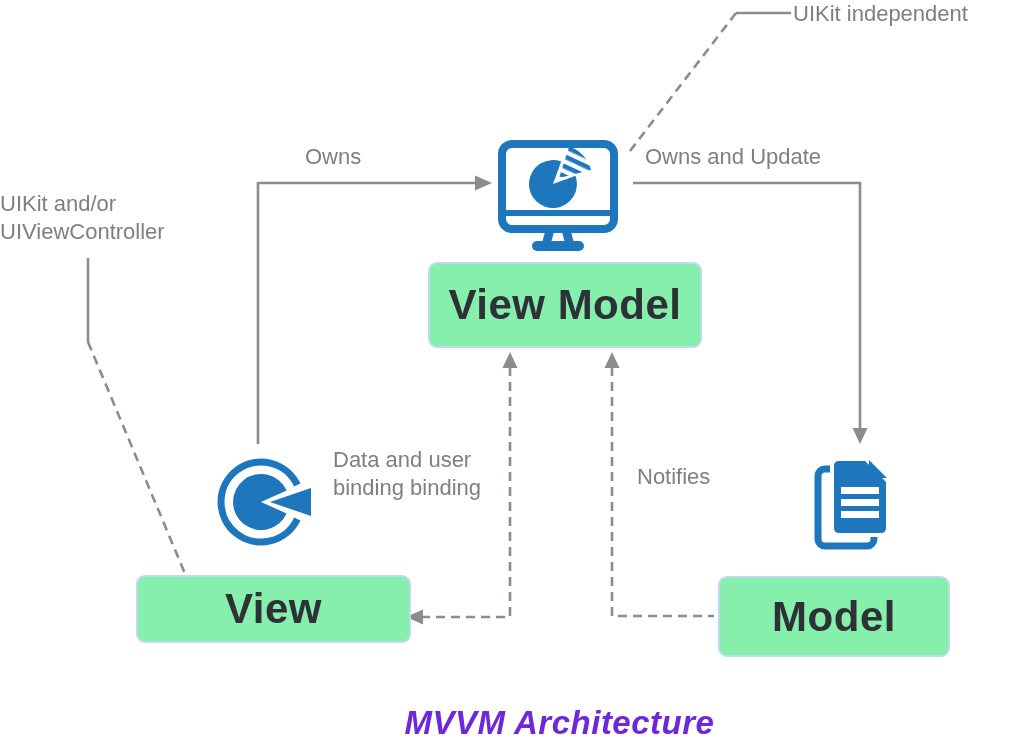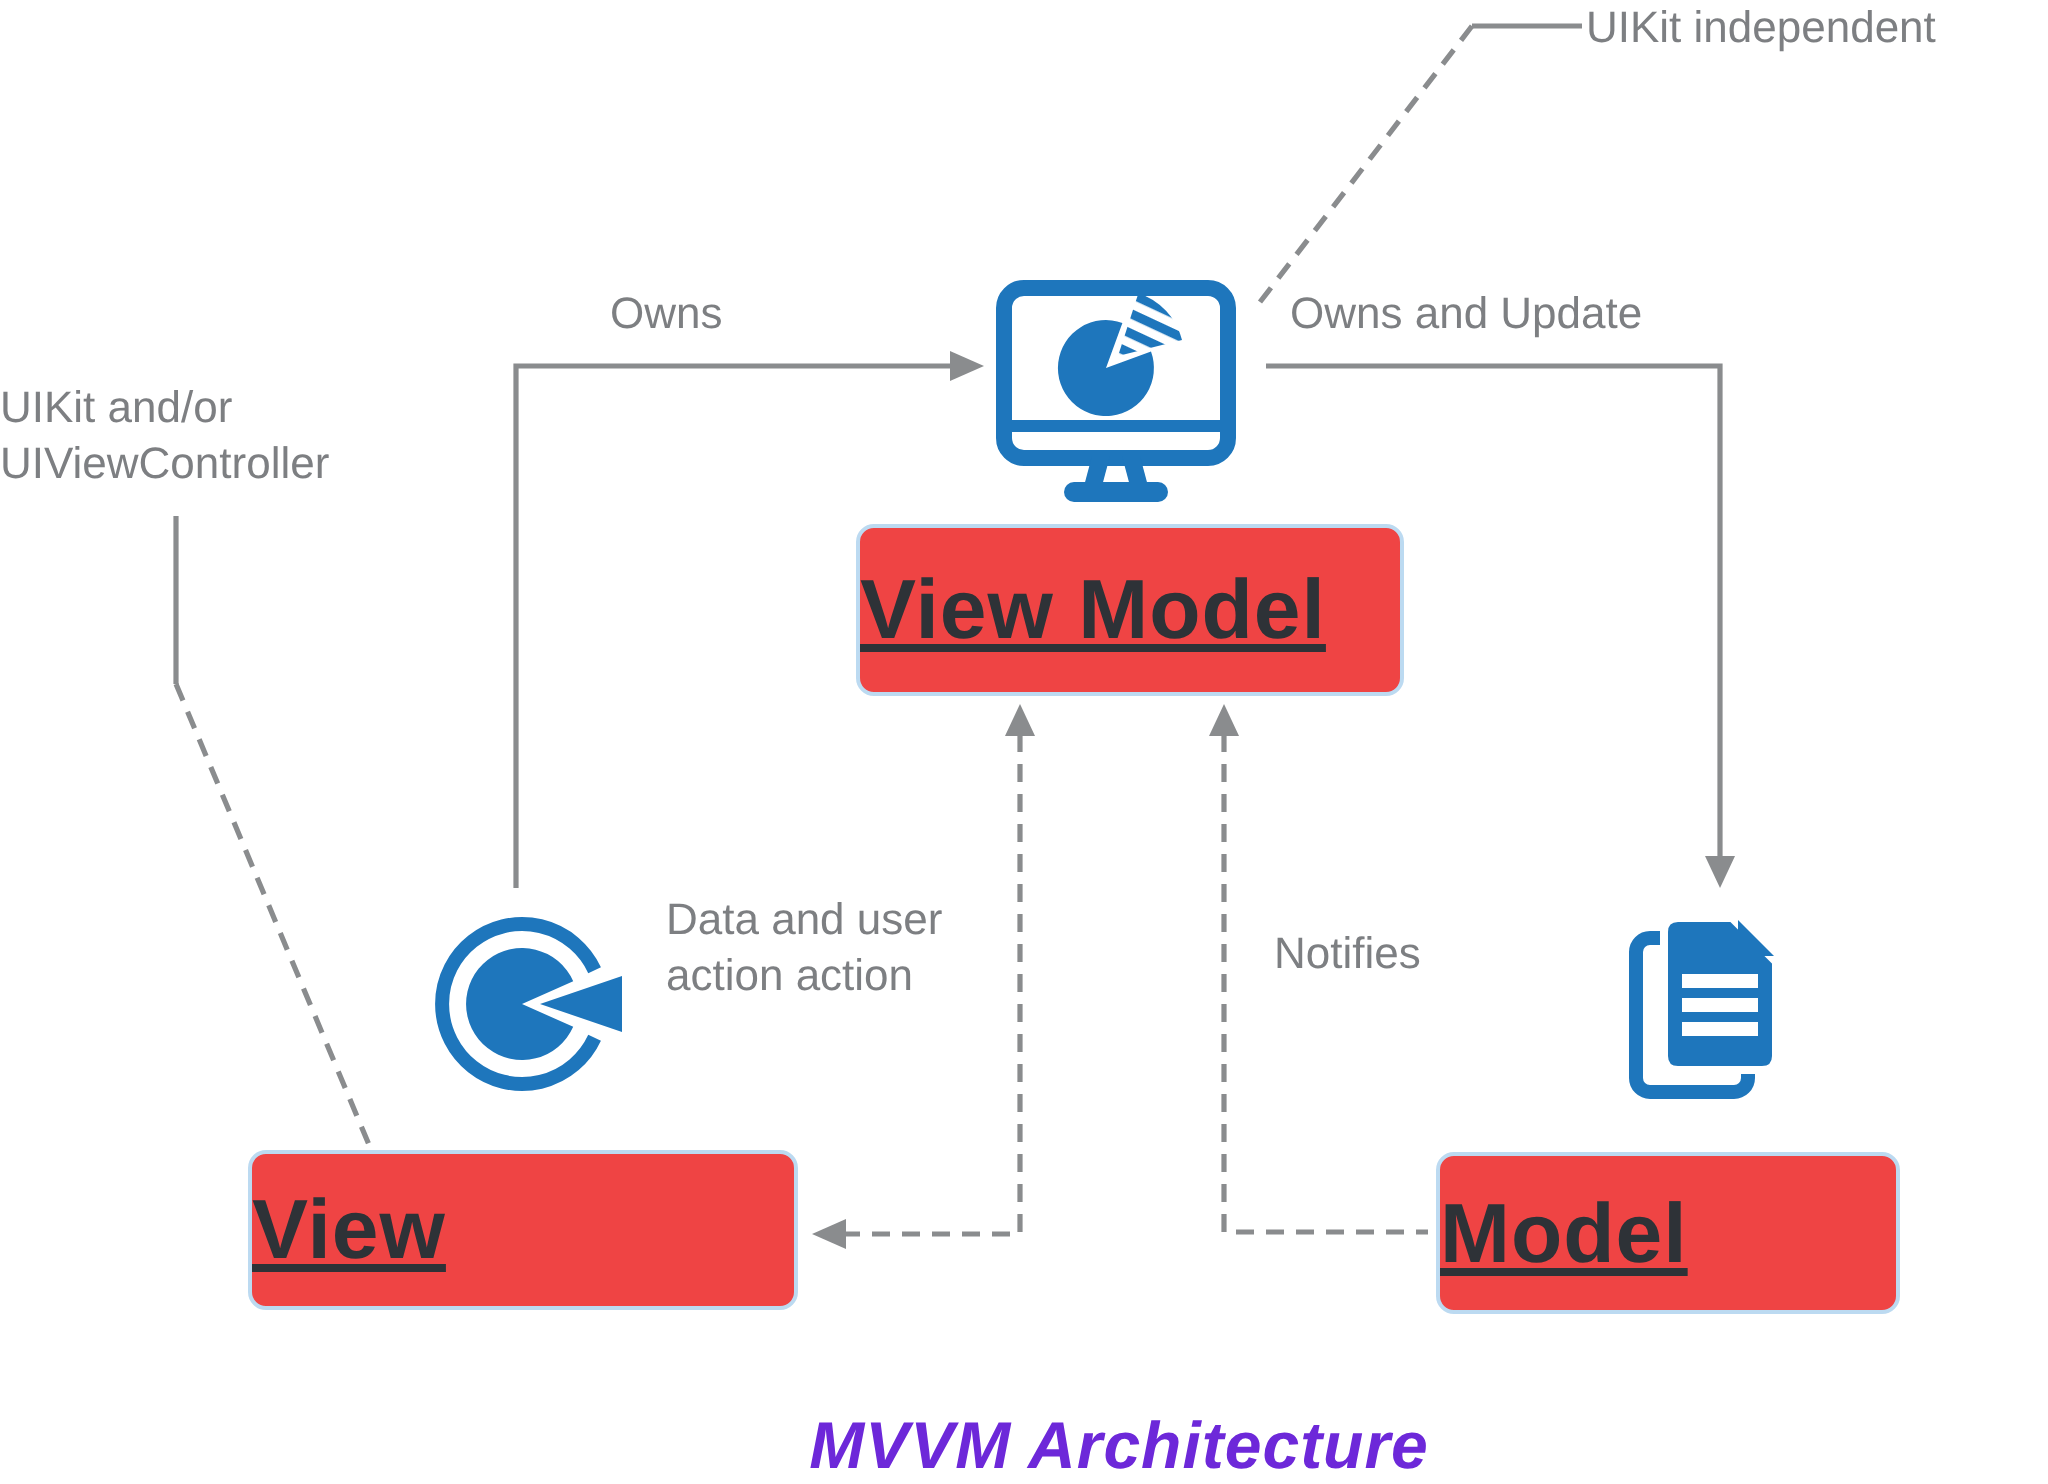--- a/index.html
+++ b/index.html
@@ -6,29 +6,28 @@
   .canvas{
     position:relative;
     width:1024px;height:742px;
     background:#ffffff;
     font-family:"Liberation Sans","DejaVu Sans",sans-serif;
     overflow:hidden;
   }
   .connectors{position:absolute;left:0;top:0;width:1024px;height:742px;}
   .node{
     position:absolute;
-    background:#ef4444;
+    background:#86efac;
     border:2px solid #bcdaf1;
     border-radius:9px;
-    display:flex;align-items:center;justify-content:flex-start;
+    display:flex;align-items:center;justify-content:center;
     color:#2e3237;
     font-size:42px;font-weight:700;
     letter-spacing:0.5px;
     box-sizing:border-box;
-    text-decoration:underline;
   }
   .note{
     position:absolute;
     color:#7d7f82;
     font-size:22px;
     line-height:28px;
   }
   .note.center{text-align:left;}
   .icon{position:absolute;}
   .title{
@@ -99,36 +98,36 @@
     <path d="M 27 3 H 54 L 76 25 V 72 Q 76 79 69 79 H 27 Q 20 79 20 72 V 10 Q 20 3 27 3 Z" fill="#1e76bc" stroke="#ffffff" stroke-width="4"></path>
     <polygon points="57,4 57,22 75,22" fill="#1e76bc"></polygon>
     <rect x="29" y="31" width="38" height="7" fill="#ffffff"></rect>
     <rect x="29" y="43" width="38" height="7" fill="#ffffff"></rect>
     <rect x="29" y="55" width="38" height="7" fill="#ffffff"></rect>
   </svg>
 
   <div class="node" style="left:428px;top:262px;width:274px;height:86px">
     <span>View Model</span>
   </div>
-  <div class="node" style="left:124px;top:575px;width:275px;height:80px">
+  <div class="node" style="left:136px;top:575px;width:275px;height:68px">
     <span>View</span>
   </div>
   <div class="node" style="left:718px;top:576px;width:232px;height:81px">
     <span>Model</span>
   </div>
 
   <div class="note" style="left:645px;top:143px">Owns and Update</div>
 
   <div class="note center" style="left:305px;top:143px;width:120px">Owns</div>
 
   <div class="note" style="left:637px;top:463px">Notifies</div>
 
   <div class="note" style="left:333px;top:446px">
     <span>Data and user</span><br>
-    <span>action action</span>
+    <span>binding binding</span>
   </div>
 
   <div class="note center" style="left:0px;top:190px;width:178px">
     <span>UIKit and/or</span><br>
     <span>UIViewController</span>
   </div>
 
   <div class="note center" style="left:793px;top:0px;width:231px;line-height:27px">
     <span>UIKit independent</span><br>
   </div>

